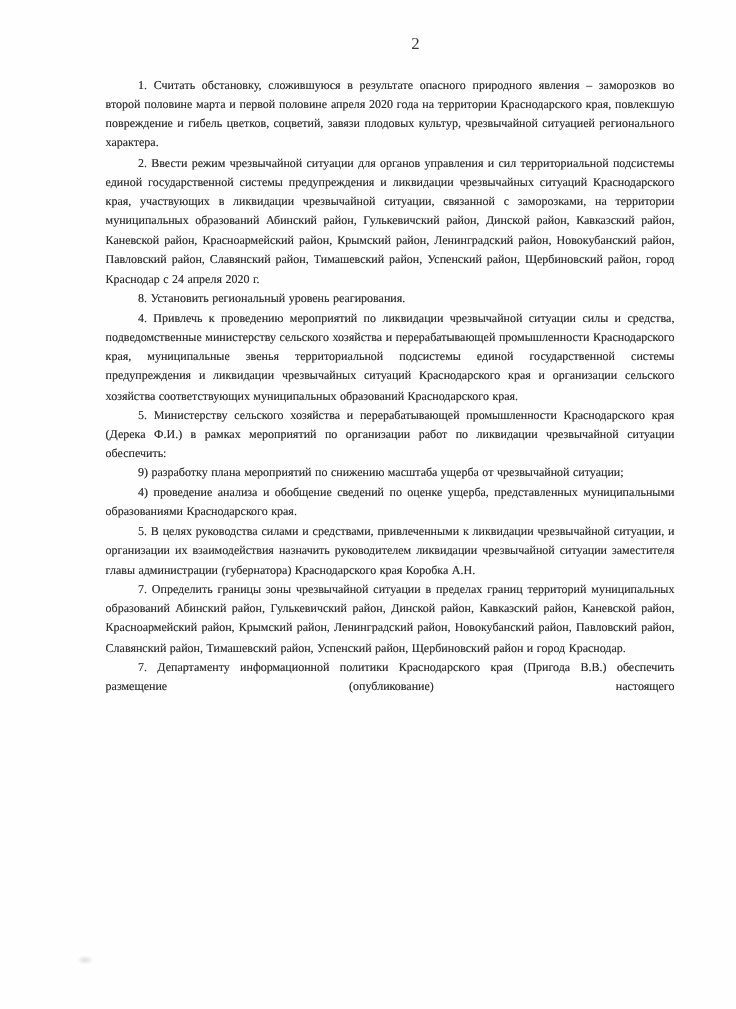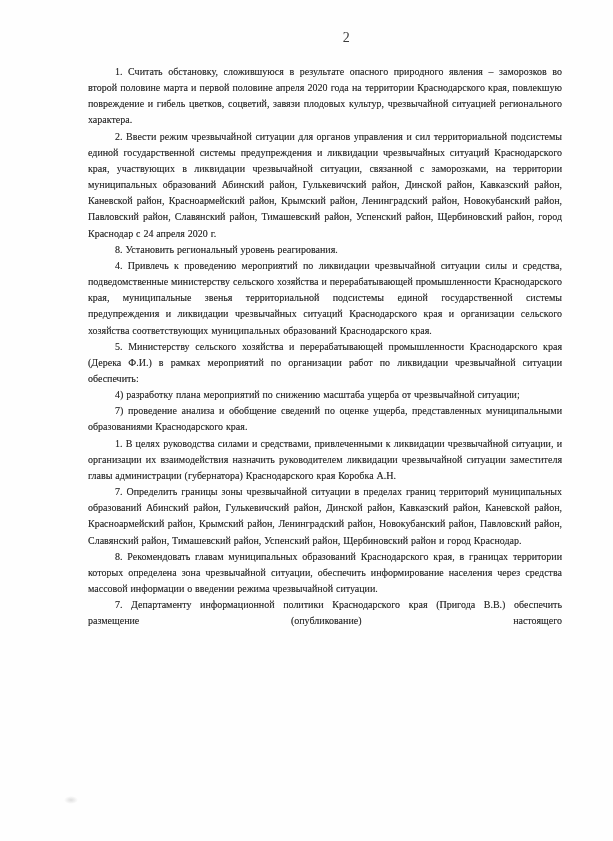--- a/index.html
+++ b/index.html
@@ -61,23 +61,22 @@
 <div class="page">
 
   <div class="page-number">2</div>
 
   <div class="doc-body">
     <p>1. Считать обстановку, сложившуюся в результате опасного природного явления – заморозков во второй половине марта и первой половине апреля 2020 года на территории Краснодарского края, повлекшую повреждение и гибель цветков, соцветий, завязи плодовых культур, чрезвычайной ситуацией регионального характера.</p>
     <p>2. Ввести режим чрезвычайной ситуации для органов управления и сил территориальной подсистемы единой государственной системы предупреждения и ликвидации чрезвычайных ситуаций Краснодарского края, участвующих в ликвидации чрезвычайной ситуации, связанной с заморозками, на территории муниципальных образований Абинский район, Гулькевичский район, Динской район, Кавказский район, Каневской район, Красноармейский район, Крымский район, Ленинградский район, Новокубанский район, Павловский район, Славянский район, Тимашевский район, Успенский район, Щербиновский район, город Краснодар с 24 апреля 2020 г.</p>
     <p>8. Установить региональный уровень реагирования.</p>
     <p>4. Привлечь к проведению мероприятий по ликвидации чрезвычайной ситуации силы и средства, подведомственные министерству сельского хозяйства и перерабатывающей промышленности Краснодарского края, муниципальные звенья территориальной подсистемы единой государственной системы предупреждения и ликвидации чрезвычайных ситуаций Краснодарского края и организации сельского хозяйства соответствующих муниципальных образований Краснодарского края.</p>
     <p>5. Министерству сельского хозяйства и перерабатывающей промышленности Краснодарского края (Дерека Ф.И.) в рамках мероприятий по организации работ по ликвидации чрезвычайной ситуации обеспечить:</p>
-    <p>4) разработку плана мероприятий по снижению масштаба ущерба от чрезвычайной ситуации;</p>
-    <p>7) проведение анализа и обобщение сведений по оценке ущерба, представленных муниципальными образованиями Краснодарского края.</p>
-    <p>1. В целях руководства силами и средствами, привлеченными к ликвидации чрезвычайной ситуации, и организации их взаимодействия назначить руководителем ликвидации чрезвычайной ситуации заместителя главы администрации (губернатора) Краснодарского края Коробка А.Н.</p>
+    <p>9) разработку плана мероприятий по снижению масштаба ущерба от чрезвычайной ситуации;</p>
+    <p>4) проведение анализа и обобщение сведений по оценке ущерба, представленных муниципальными образованиями Краснодарского края.</p>
+    <p>5. В целях руководства силами и средствами, привлеченными к ликвидации чрезвычайной ситуации, и организации их взаимодействия назначить руководителем ликвидации чрезвычайной ситуации заместителя главы администрации (губернатора) Краснодарского края Коробка А.Н.</p>
     <p>7. Определить границы зоны чрезвычайной ситуации в пределах границ территорий муниципальных образований Абинский район, Гулькевичский район, Динской район, Кавказский район, Каневской район, Красноармейский район, Крымский район, Ленинградский район, Новокубанский район, Павловский район, Славянский район, Тимашевский район, Успенский район, Щербиновский район и город Краснодар.</p>
-    <p>8. Рекомендовать главам муниципальных образований Краснодарского края, в границах территории которых определена зона чрезвычайной ситуации, обеспечить информирование населения через средства массовой информации о введении режима чрезвычайной ситуации.</p>
     <p class="force-justify">7. Департаменту информационной политики Краснодарского края (Пригода В.В.) обеспечить размещение (опубликование) настоящего</p>
   </div>
 
   <div class="speck"></div>
 
 </div>
 
 </body></html>

